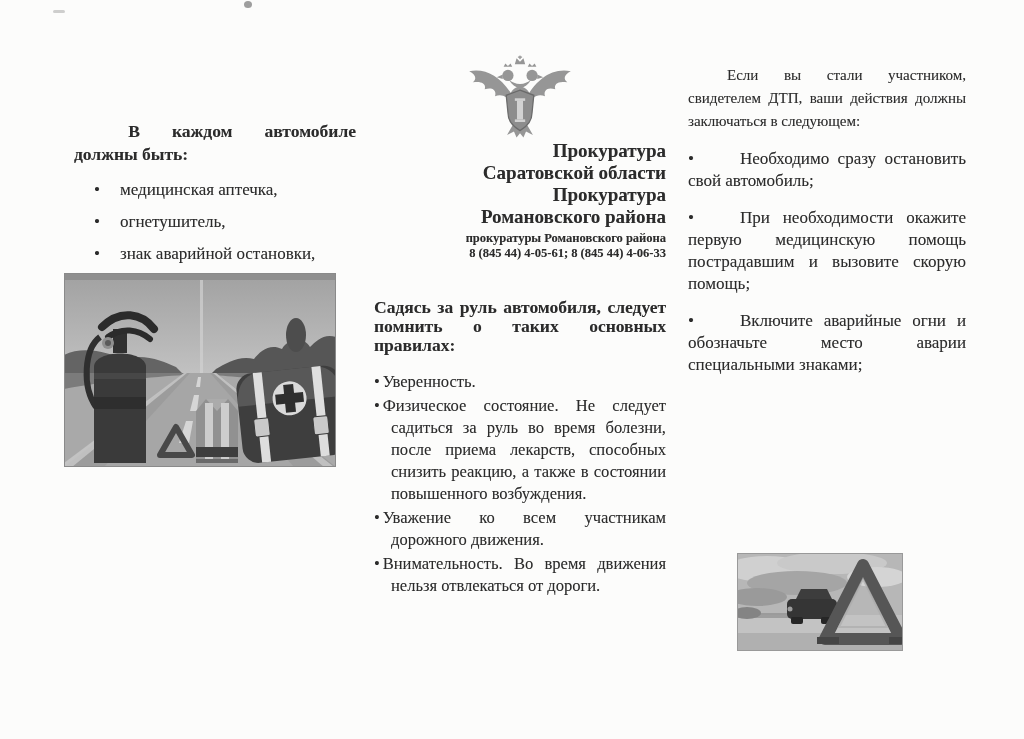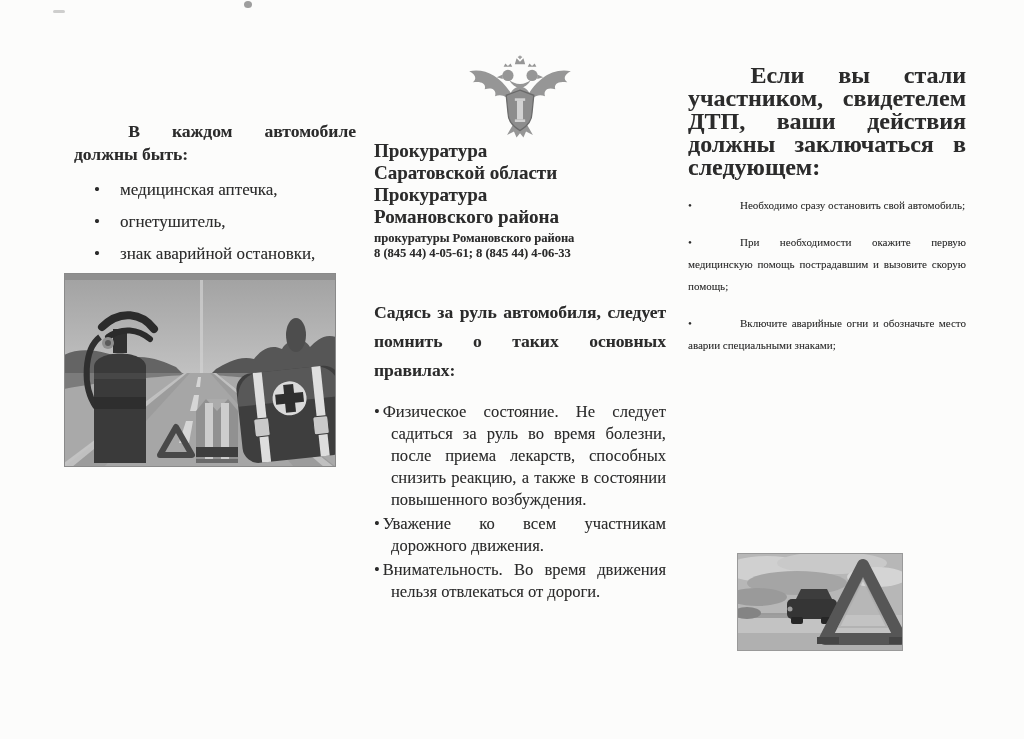--- a/index.html
+++ b/index.html
@@ -13,34 +13,34 @@
   .artifact-smudge{position:absolute;left:53px;top:10px;width:12px;height:3px;background:#c2c2c2;border-radius:2px;opacity:.8;}
   
   .left-col{position:absolute;left:70px;top:116px;width:290px;}
   .left-heading{font-weight:bold;font-size:17.5px;line-height:23px;text-align:justify;text-indent:3.1em;margin:4px;}
   .left-list{list-style:none;margin:14px 0 0 0;padding:0 0 0 24px;font-size:17px;}
   .left-list li{line-height:20px;margin-bottom:4px;margin-top:12px;}
   .left-list .dot{display:inline-block;width:26px;}
   .photo-left{position:absolute;left:64px;top:273px;width:272px;height:194px;}
   .photo-left svg{display:block;width:100%;height:100%;}
   
-  .center-head{position:absolute;left:374px;top:54px;width:292px;text-align:left;}
+  .center-head{position:absolute;left:374px;top:54px;width:292px;text-align:right;}
   .emblem{display:block;margin:0 auto;width:112px;height:86px;}
   .org-line{font-weight:bold;font-size:19px;line-height:22px;}
   .hotline{margin-top:3px;}
   .hotline-line{font-weight:bold;font-size:12.5px;line-height:14.5px;}
   .center-body{position:absolute;left:374px;top:298px;width:292px;}
-  .center-intro{font-weight:bold;font-size:17.5px;line-height:29px;text-align:justify;margin:0;}
+  .center-intro{font-weight:bold;font-size:17.5px;line-height:19px;text-align:justify;margin:0;}
   .rules{margin-top:16px;font-size:16.5px;}
   .rule{margin:0 0 2px 0;padding-left:17px;text-indent:-17px;text-align:justify;line-height:22px;}
   .rule .dot{margin-right:3px;}
   
   .right-col{position:absolute;left:688px;top:64px;width:278px;}
-  .right-heading{font-weight:bold;font-size:24px;line-height:23px;text-align:justify;text-indent:2.6em;margin:0;}
-  .step{margin:15px 0 0 0;font-size:11px;line-height:22px;text-align:justify;}
+  .right-heading{font-weight:normal;font-size:15px;line-height:23px;text-align:justify;text-indent:2.6em;margin:0;}
+  .step{margin:15px 0 0 0;font-size:17px;line-height:22px;text-align:justify;}
   .step .sdot{display:inline-block;width:52px;}
   .step b{font-weight:bold;}
   .photo-right{position:absolute;left:737px;top:553px;width:166px;height:98px;}
   .photo-right svg{display:block;width:100%;height:100%;}
 </style>
 </head>
 <body>
 
 <div class="page">
 
@@ -150,20 +150,21 @@
     <div class="org-line">Романовского района</div>
     <div class="hotline">
       <div class="hotline-line">прокуратуры Романовского района</div>
       <div class="hotline-line">8 (845 44) 4-05-61; 8 (845 44) 4-06-33</div>
     </div>
   </div>
 
   <div class="center-body">
     <p class="center-intro">Садясь за руль автомобиля, следует помнить о таких основных правилах:</p>
     <div class="rules">
+      <p class="rule"><span class="dot">•</span><span>Уверенность.</span></p>
       <p class="rule"><span class="dot">•</span><span>Физическое состояние. Не следует садиться за руль во время болезни, после приема лекарств, способных снизить реакцию, а также в состоянии повышенного возбуждения.</span></p>
       <p class="rule"><span class="dot">•</span><span>Уважение ко всем участникам дорожного движения.</span></p>
       <p class="rule"><span class="dot">•</span><span>Внимательность. Во время движения нельзя отвлекаться от дороги.</span></p>
     </div>
   </div>
 
   <div class="right-col">
     <p class="right-heading">Если вы стали участником, свидетелем ДТП, ваши действия должны заключаться в следующем:</p>
     <p class="step"><span class="sdot">•</span><span>Необходимо сразу остановить свой автомобиль;</span></p>
     <p class="step"><span class="sdot">•</span><span>При необходимости окажите первую медицинскую помощь пострадавшим и вызовите скорую помощь;</span></p>

